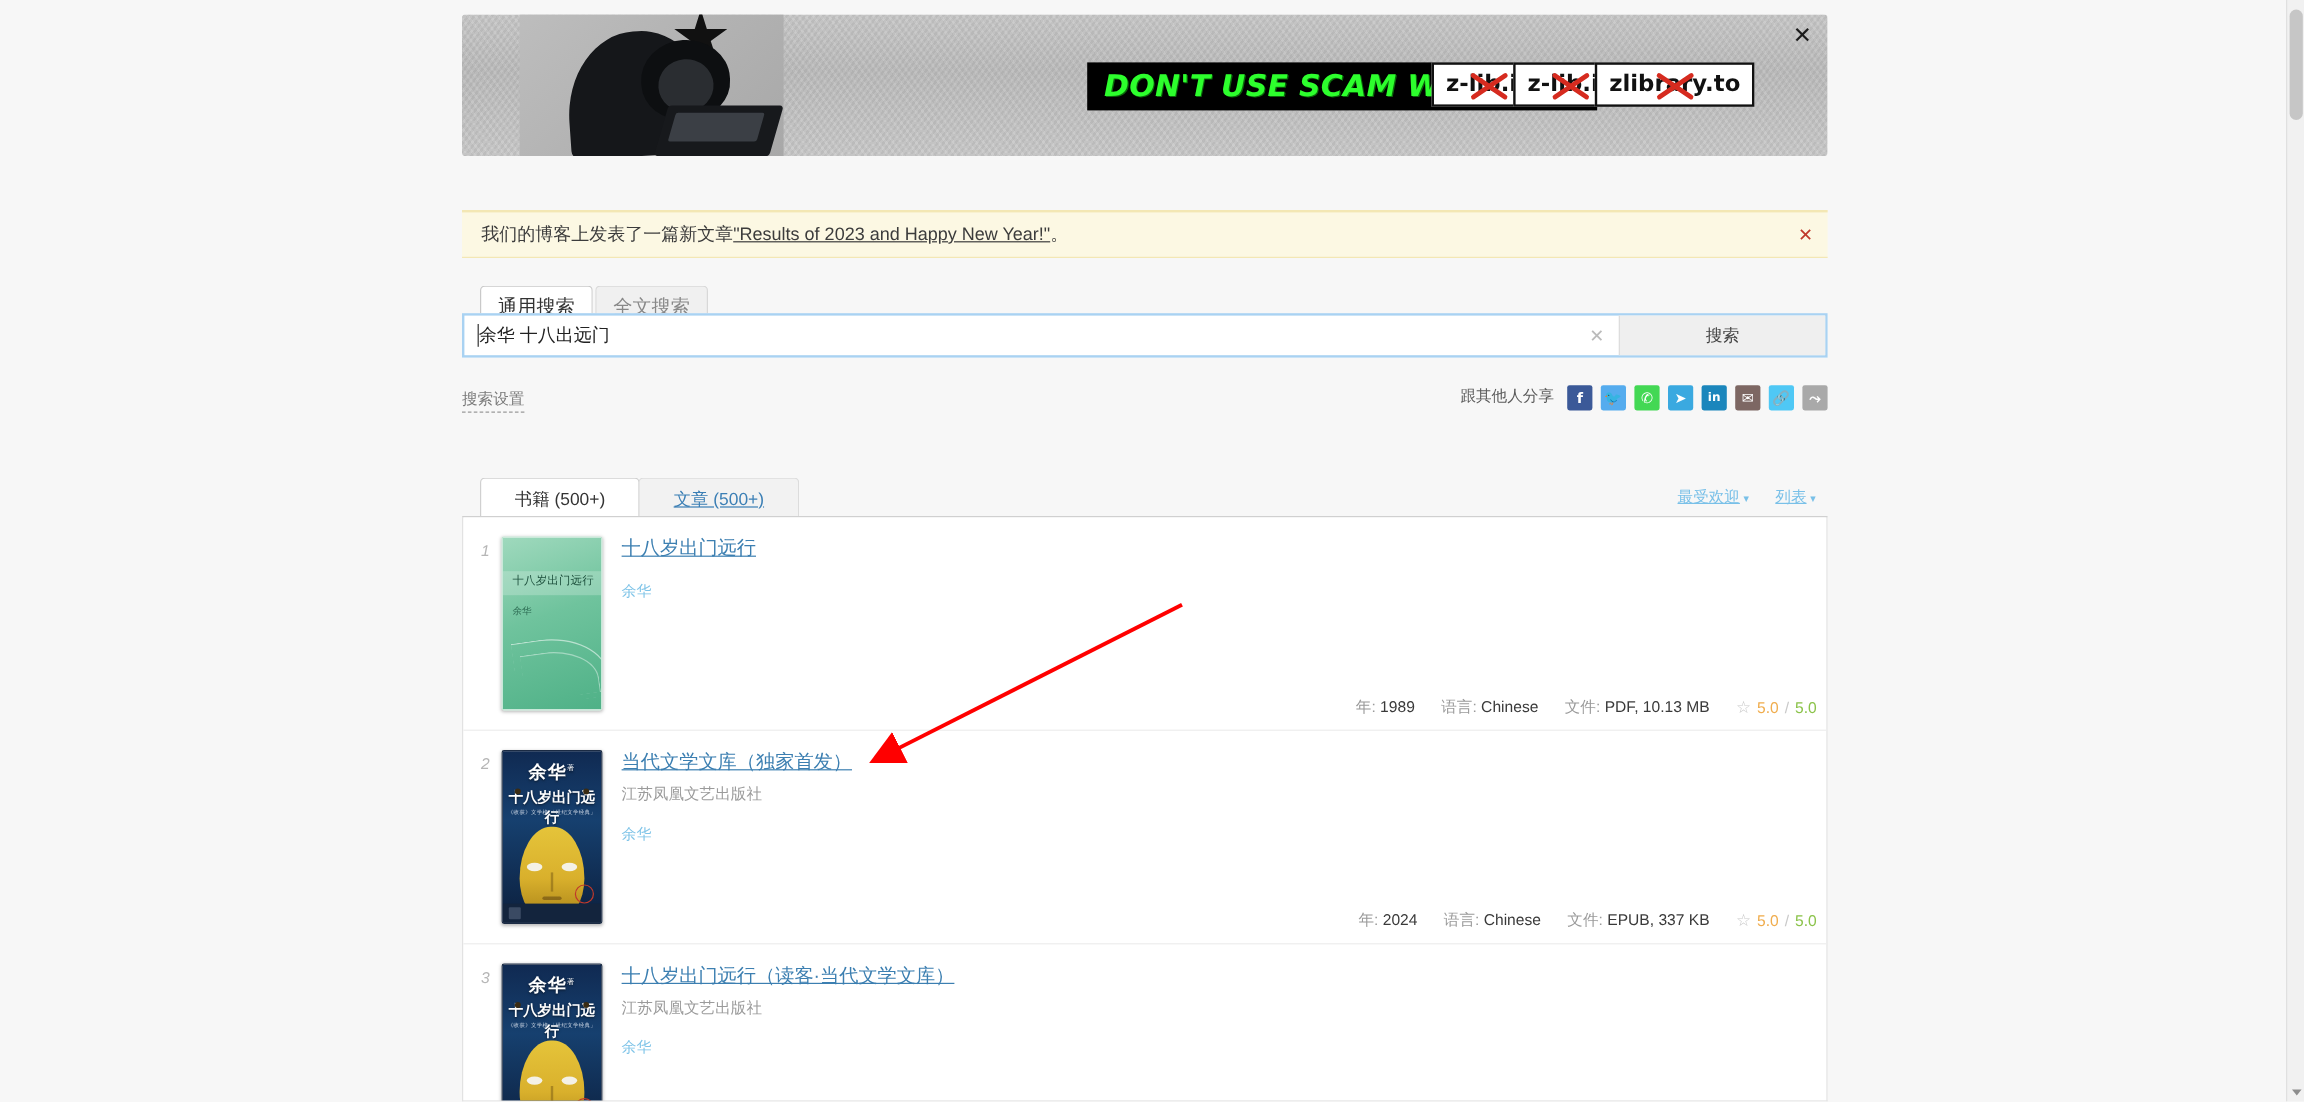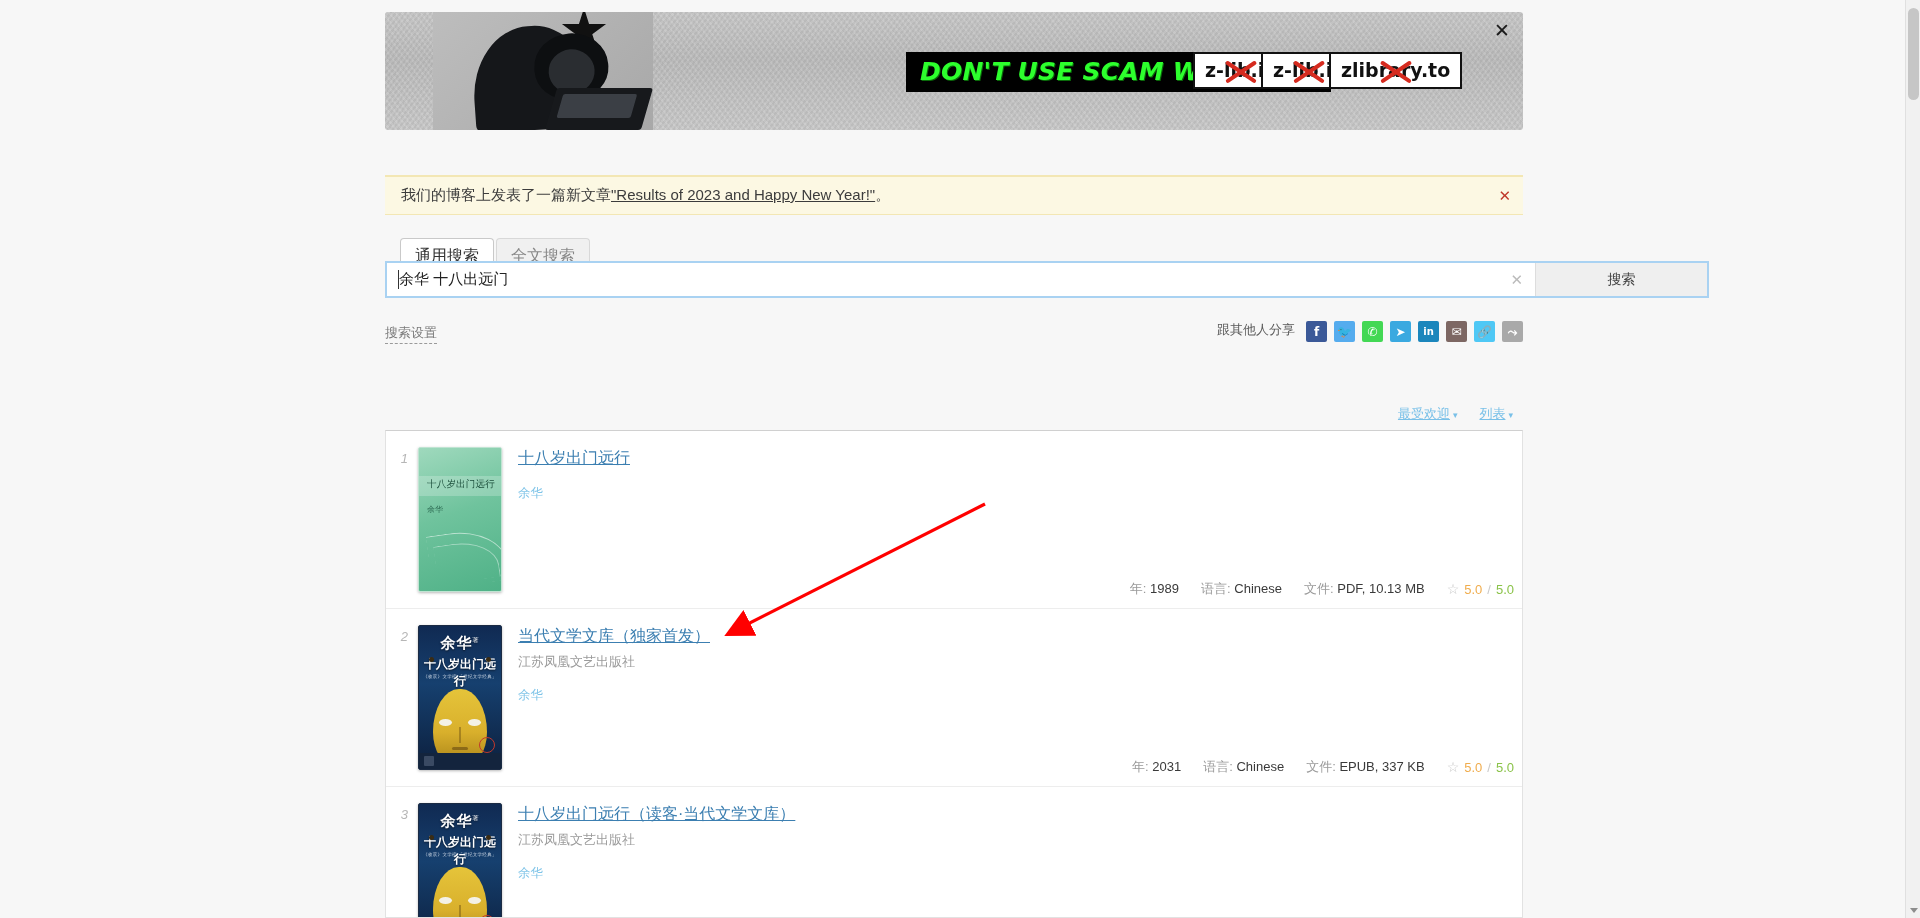--- a/index.html
+++ b/index.html
@@ -126,21 +126,21 @@
   .stab {
     font-size: 16px; padding: 7px 14px 7px;
     border: 1px solid #d8d8d8; border-bottom: none;
     background:#f0f0f0; color:#888;
     border-radius: 4px 4px 0 0; cursor:pointer;
   }
   .stab.active { background:#fff; color:#333; border-color:#c9c9c9; }
 
   .searchbar {
     position:absolute; left: 385px; top: 261px;
-    width: 1324px; height: 37px;
+    width: 1138px; height: 37px;
     border: 2px solid #a9d2f2; background:#fff;
     display:flex; align-items:stretch;
   }
   .search-input-wrap { flex:1; position:relative; display:flex; align-items:center; }
   .search-input {
     width:100%; height: 100%; border:none; outline:none;
     font-size: 15px; color:#222; padding: 0 34px 0 12px;
     font-family:"Liberation Sans","DejaVu Sans",sans-serif;
     background: transparent;
   }
@@ -408,20 +408,28 @@
       <span class="sico" style="background:#43d854">✆</span>
       <span class="sico" style="background:#3aa9e0">➤</span>
       <span class="sico" style="background:#1b86bc;font-size:10px">in</span>
       <span class="sico" style="background:#7d6763">✉</span>
       <span class="sico" style="background:#4fc8f5">🔗</span>
       <span class="sico" style="background:#a9a9a9">⤳</span>
     </div>
   </div>
 
   <div class="results-head">
+    <div class="rtabs">
+      <div class="rtab active">
+        <span>书籍 (500+)</span>
+      </div>
+      <div class="rtab">
+        <span>文章 (500+)</span>
+      </div>
+    </div>
     <div class="sorts">
       <div class="sort">
         <u>最受欢迎</u><span class="car">▾</span>
       </div>
       <div class="sort">
         <u>列表</u><span class="car">▾</span>
       </div>
     </div>
   </div>
 
@@ -470,21 +478,21 @@
           <div class="shoulders"></div>
           <div class="seal"></div>
           <div class="pub"></div>
         </div>
       </div>
       <div class="rinfo">
         <a class="rtitle" href="#">当代文学文库（独家首发）</a>
         <div class="rpub">江苏凤凰文艺出版社</div>
         <div class="rauthor">余华</div>
         <div class="rmeta">
-          <span><span class="k">年:</span> <span class="v">2031</span></span>
+          <span><span class="k">年:</span> <span class="v">2024</span></span>
           <span><span class="k">语言:</span> <span class="v">Chinese</span></span>
           <span><span class="k">文件:</span> <span class="v">EPUB, 337 KB</span></span>
           <span class="rating">
             <span class="star">☆</span>
             <span class="q">5.0</span>
             <span class="sep">/</span>
             <span class="i">5.0</span>
           </span>
         </div>
       </div>

